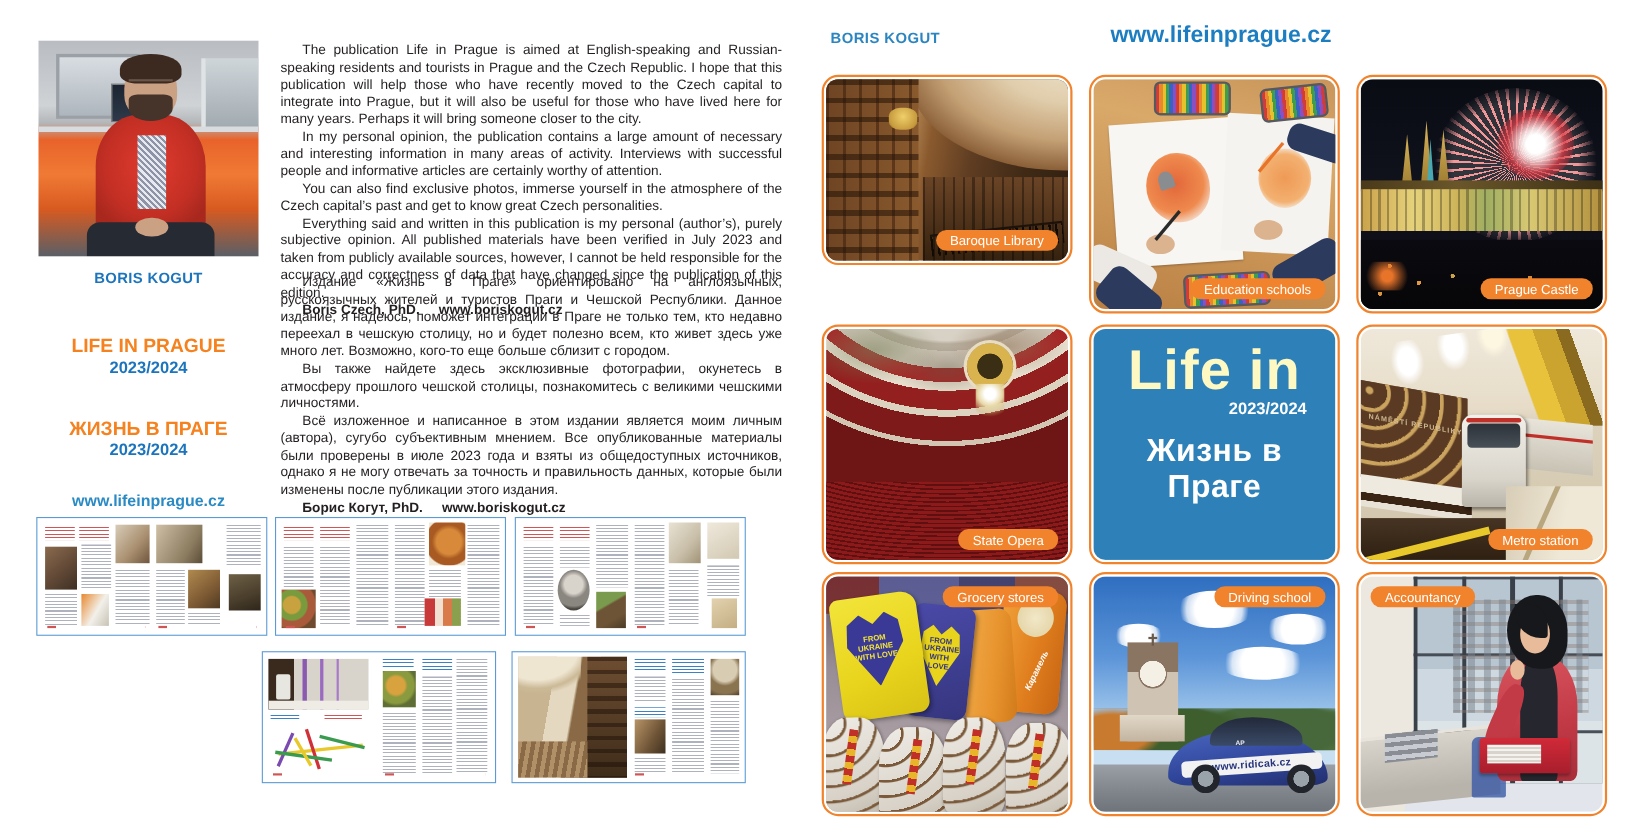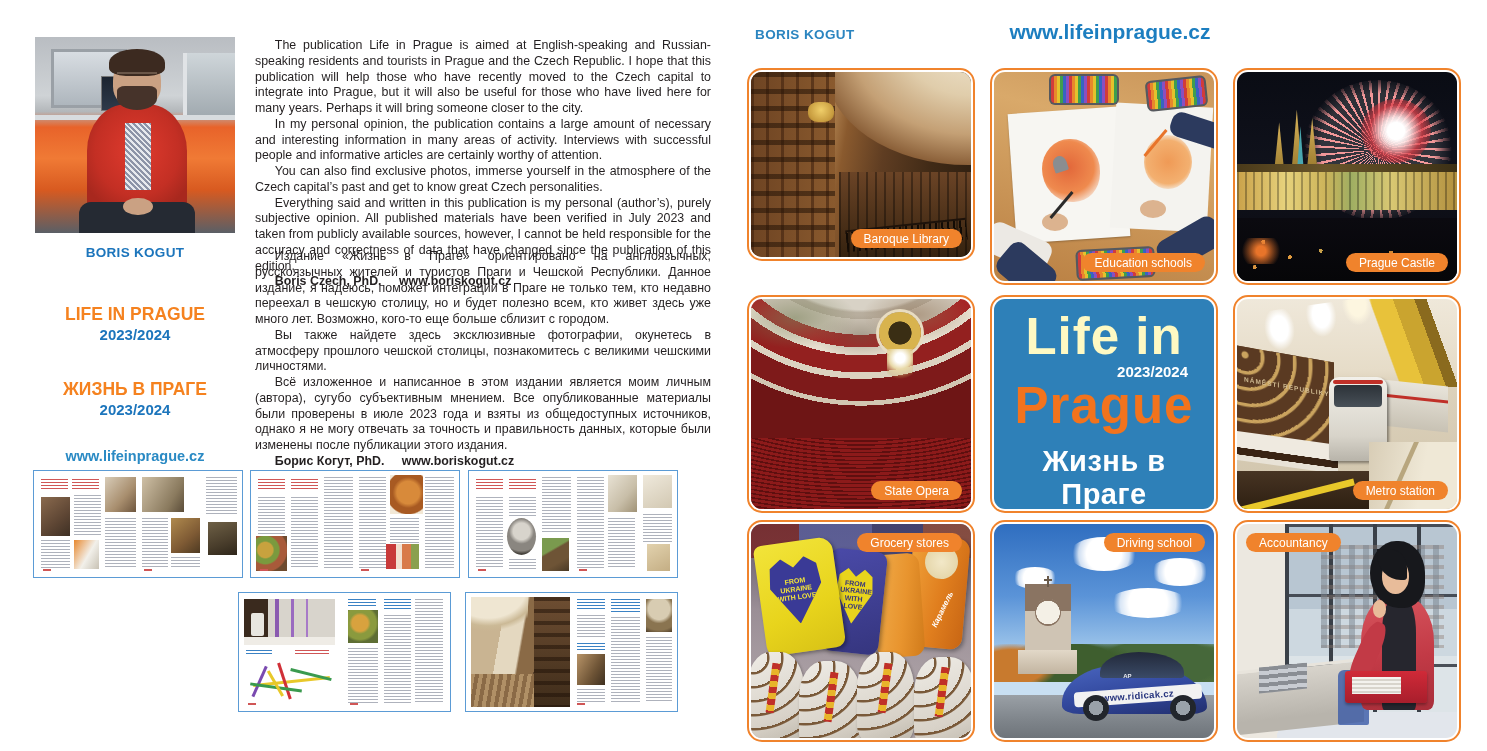--- a/index.html
+++ b/index.html
@@ -356,21 +356,21 @@
       <div class="fcol" style="left:38%;top:18%;width:30%;height:78%"></div>
       <div class="pb" style="right:0;top:2%;width:26%;height:30%;background:radial-gradient(circle at 50% 30%,#d8ccb2 0 40%,#8a7450 55% 80%,#4e3e2a)"></div>
       <div class="fcol" style="right:0;top:36%;width:26%;height:60%"></div>
       <div class="foot"></div>
     </div>
   </div>
 
   <div class="fc-author">BORIS KOGUT</div>
   <div class="fc-site">www.lifeinprague.cz</div>
 
-  <div class="tile" style="left:747px;top:68px;height:193px;">
+  <div class="tile" style="left:747px;top:68px;height:173px;">
     <div class="tile-inner">
       <div class="sc-library">
         <div class="lib-vault"></div>
         <div class="lib-shelf"></div>
         <div class="lib-capital"></div>
         <div class="lib-gallery"></div>
         <div class="lib-rail"></div>
       </div>
       <div class="pill pos-br">Baroque Library</div>
     </div>
@@ -427,21 +427,20 @@
       </div>
       <div class="pill pos-br">State Opera</div>
     </div>
   </div>
 
   <div class="tile" style="left:990px;top:295px;height:218px;">
     <div class="tile-inner">
       <div class="title-tile">
         <div class="tt-line1">Life in</div>
         <div class="tt-year">2023/2024</div>
-        <div class="tt-line2">Prague</div>
         <div class="tt-line3">Жизнь в Праге</div>
       </div>
     </div>
   </div>
 
   <div class="tile" style="left:1233px;top:295px;height:218px;">
     <div class="tile-inner">
       <div class="sc-metro">
         <div class="met-yellowband"></div>
         <div class="met-lights"></div>

